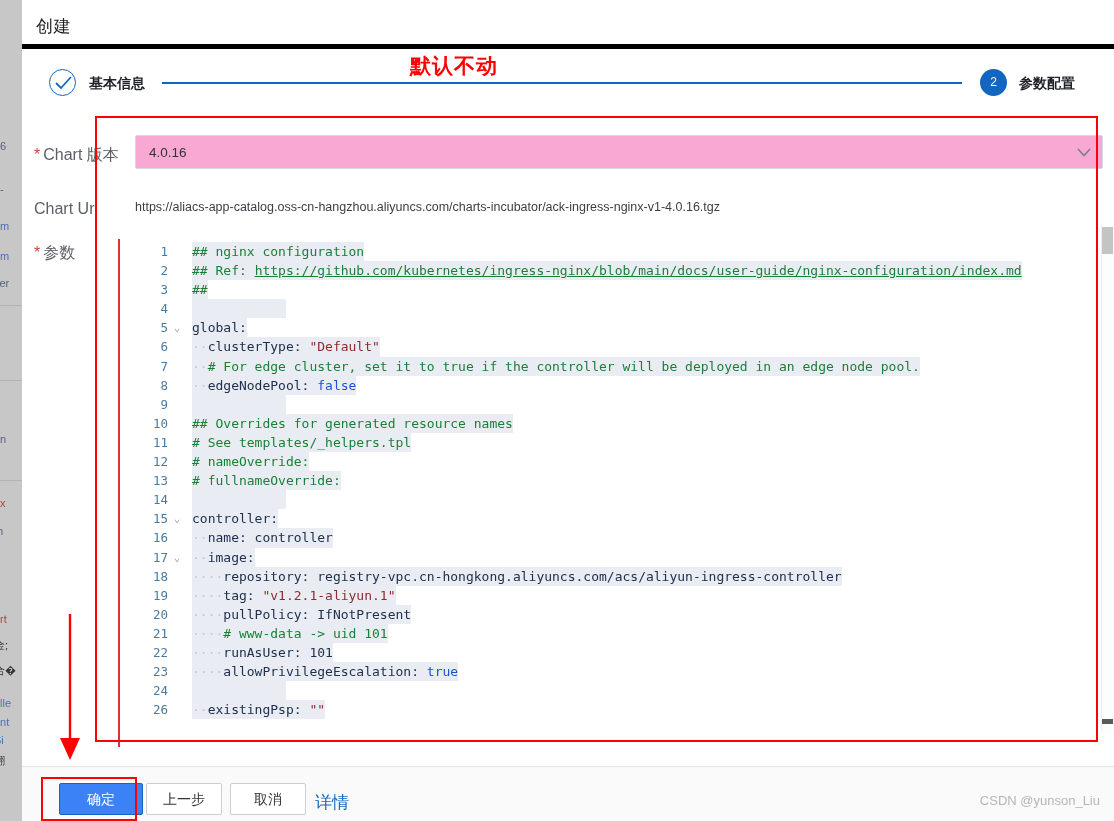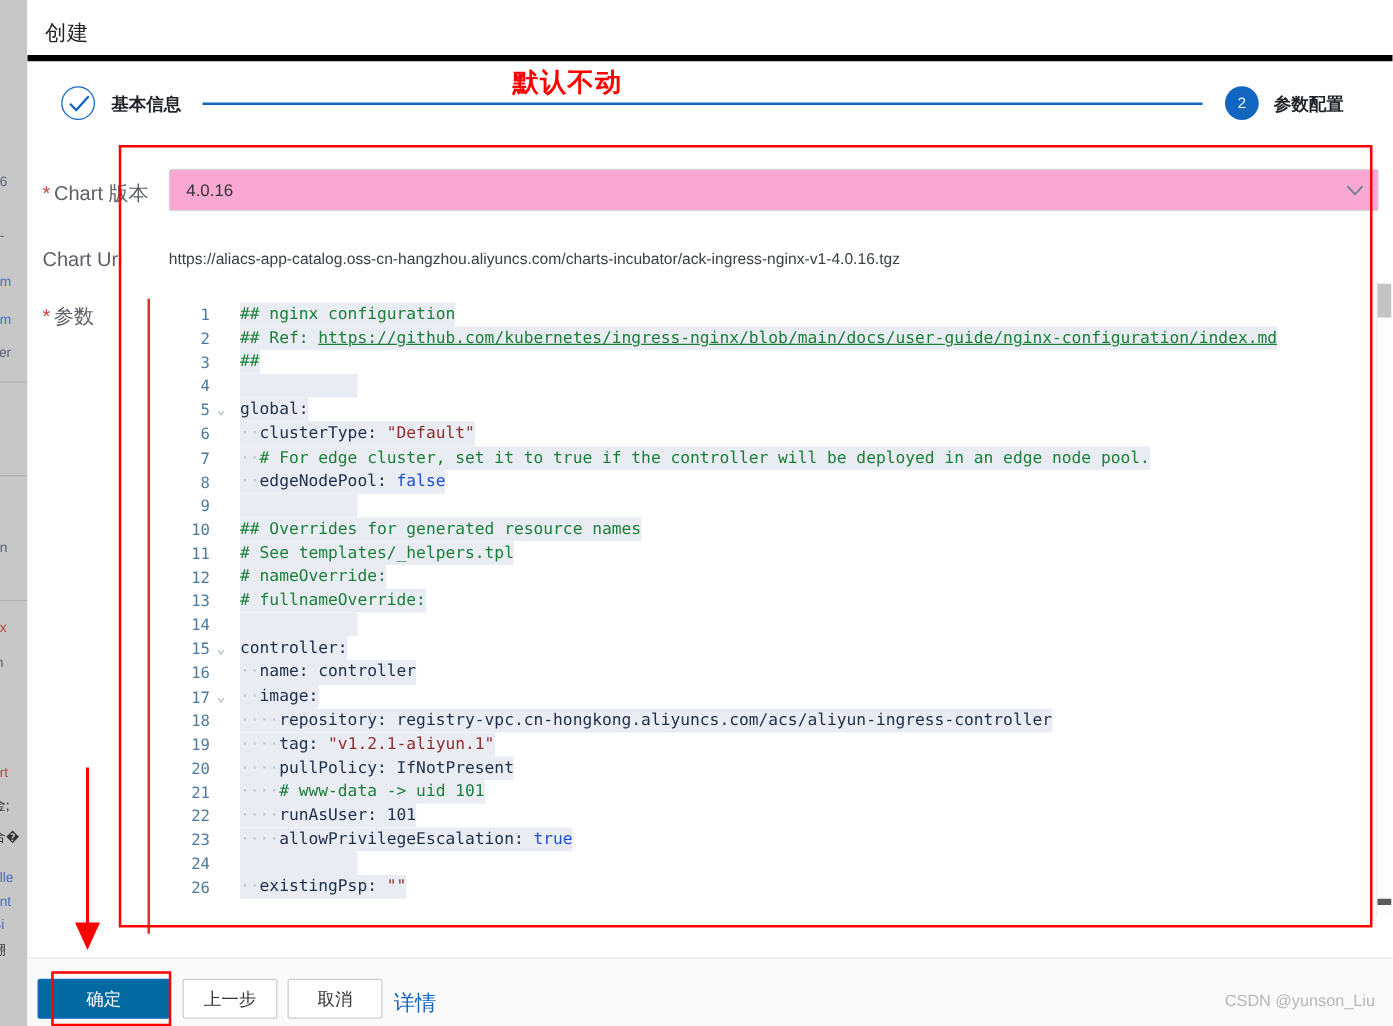--- a/index.html
+++ b/index.html
@@ -210,22 +210,22 @@
     position: absolute; top: 16px;
     height: 32px;
     font-size: 14px;
     border-radius: 2px;
     cursor: pointer;
     text-align: center;
     line-height: 30px;
     font-family: "Liberation Sans", sans-serif;
   }
   #btn-ok {
-    left: 8px; width: 106px;
-    background: #0369a1; border: 1px solid #1366c0; color: #fff;
+    left: 37px; width: 84px;
+    background: #3b82f6; border: 1px solid #1366c0; color: #fff;
   }
   #btn-ok-ring {
     position: absolute; left: 19px; top: 10px;
     width: 96px; height: 44px;
     border: 2.5px solid #ff0000;
     z-index: 28; pointer-events: none;
   }
   #btn-prev {
     left: 124px; width: 76px;
     background: #fff; border: 1px solid #ccced1; color: #333;

